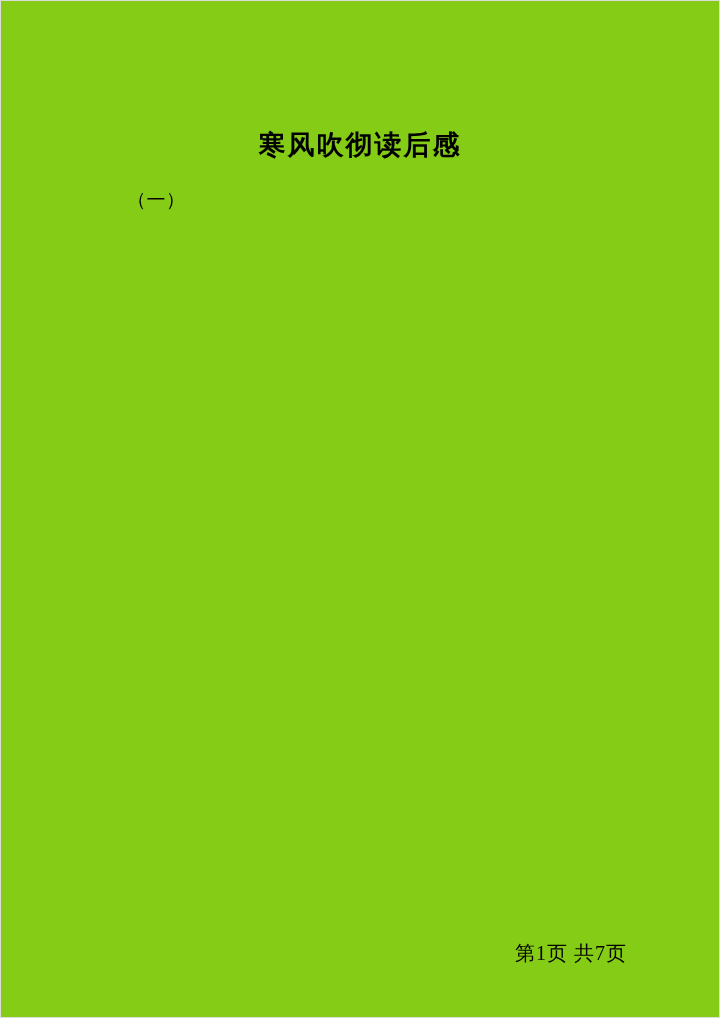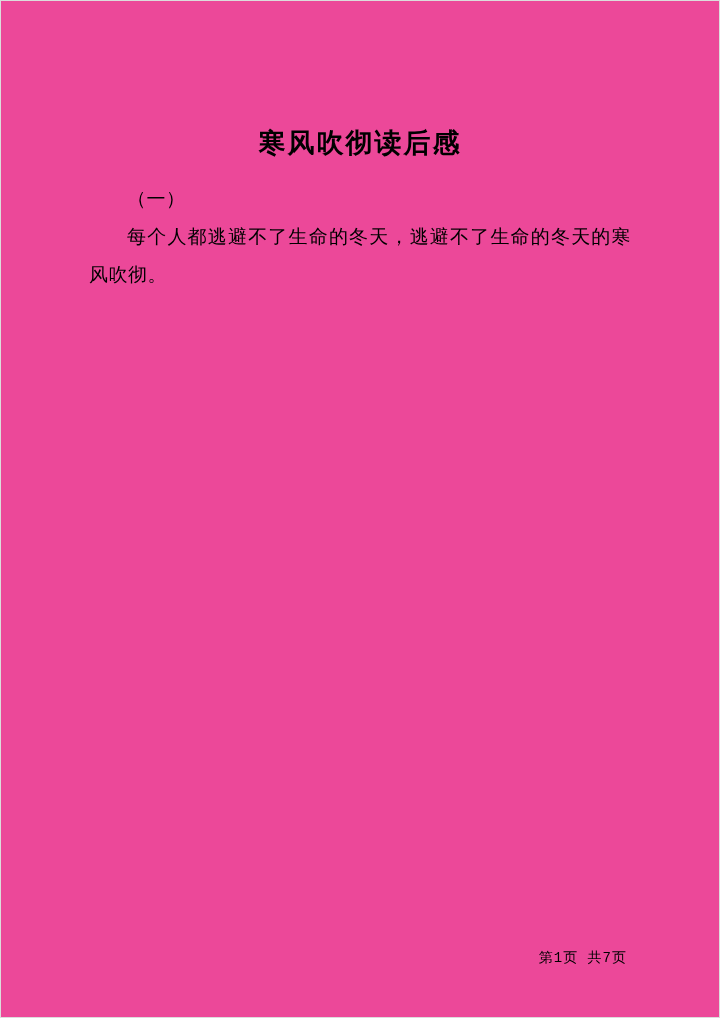--- a/index.html
+++ b/index.html
@@ -5,24 +5,24 @@
   html, body {
     margin: 0;
     padding: 0;
     background: #ffffff;
   }
   .page {
     position: relative;
     width: 720px;
     height: 1018px;
     box-sizing: border-box;
-    background: #ec4899;
+    background: #84cc16;
     border: 1px solid #dcdcdc;
     overflow: hidden;
-    font-family: Liberation Mono, monospace;
+    font-family: Liberation Serif, serif;
     color: #000000;
   }
   .doc-title {
     margin: 0;
     padding-top: 126px;
     text-align: center;
     font-size: 27px;
     font-weight: bold;
     letter-spacing: 2px;
     line-height: 36px;
@@ -39,35 +39,34 @@
     text-indent: 2em;
   }
   .para {
     margin: 0 0 7px 0;
     text-indent: 2em;
   }
   .page-footer {
     position: absolute;
     right: 92px;
     bottom: 50px;
-    font-size: 14px;
+    font-size: 20px;
     letter-spacing: 1px;
     color: #000000;
   }
 </style>
 </head>
 <body>
 
 <div class="page">
 
   <h1 class="doc-title">寒风吹彻读后感</h1>
 
   <div class="doc-body">
     <p class="section-marker">（一）</p>
 
-    <p class="para">每个人都逃避不了生命的冬天，逃避不了生命的冬天的寒风吹彻。</p>
 
 
   </div>
 
   <div class="page-footer">第1页 共7页</div>
 
 </div>
 
 </body></html>

